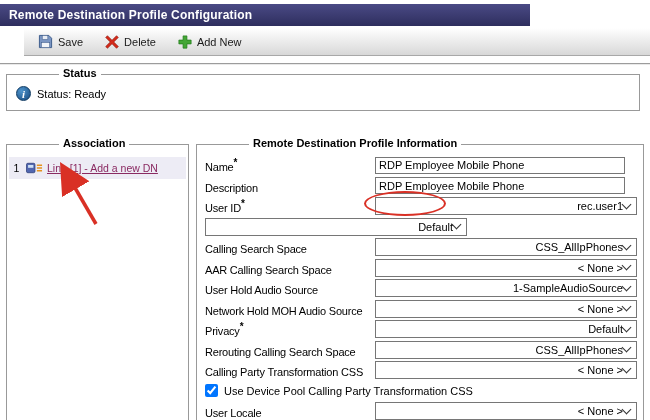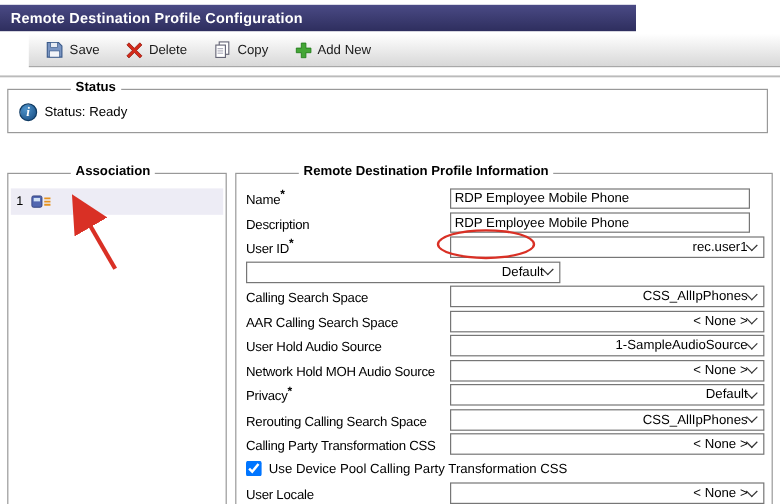--- a/index.html
+++ b/index.html
@@ -106,30 +106,20 @@
   <div class="tbtn">
     <span class="ticon">
       <svg viewBox="0 0 16 16" width="14" height="14">
           <path d="M2.8 0.8 L8 6 L13.2 0.8 L15.2 2.8 L10 8 L15.2 13.2 L13.2 15.2 L8 10 L2.8 15.2 L0.8 13.2 L6 8 L0.8 2.8 Z" fill="#d42a1a" stroke="#8e150a" stroke-width="0.7"></path>
         </svg>
     </span>
     <span>Delete</span>
   </div>
   <div class="tbtn">
     <span class="ticon">
-      <svg viewBox="0 0 16 16" width="15" height="15">
-          <rect x="5" y="1" width="8.5" height="11" fill="#fff" stroke="#667"></rect>
-          <rect x="2" y="3.8" width="8.5" height="11" fill="#fff" stroke="#667"></rect>
-          <path d="M3.5 7h5M3.5 9h5M3.5 11h5" stroke="#99a" stroke-width="0.8"></path>
-        </svg>
-    </span>
-    <span>Copy</span>
-  </div>
-  <div class="tbtn">
-    <span class="ticon">
       <svg viewBox="0 0 16 16" width="14" height="14">
           <path d="M5.8 1h4.4v4.8H15v4.4h-4.8V15H5.8v-4.8H1V5.8h4.8z" fill="#44a636" stroke="#1f7a18" stroke-width="0.8"></path>
         </svg>
     </span>
     <span>Add New</span>
   </div>
 </div>
 
 <div class="divider"></div>
 
@@ -145,20 +135,21 @@
   <span class="legend">Association</span>
   <div class="assoc-row">
     <span class="assoc-num">1</span>
     <span style="display:flex;">
       <svg viewBox="0 0 18 12" width="17" height="12">
           <rect x="0.5" y="1" width="9" height="10" rx="1.5" fill="#5166b0" stroke="#2c3c78" stroke-width="0.8"></rect>
           <rect x="2.2" y="2.8" width="5.6" height="3" fill="#cfe0f4"></rect>
           <path d="M11.5 3.2h5.5M11.5 6h5.5M11.5 8.8h5.5" stroke="#e6921e" stroke-width="1.6"></path>
         </svg>
     </span>
+    <a class="assoc-link">Line [1] - Add a new DN</a>
   </div>
 </div>
 
 <div class="group" id="info-group">
   <span class="legend">Remote Destination Profile Information</span>
 
   <div class="frow">
     <span class="flabel"><span>Name</span><sup>*</sup></span>
     <span class="fctrl">
         <input class="tinput" value="RDP Employee Mobile Phone" style="">

